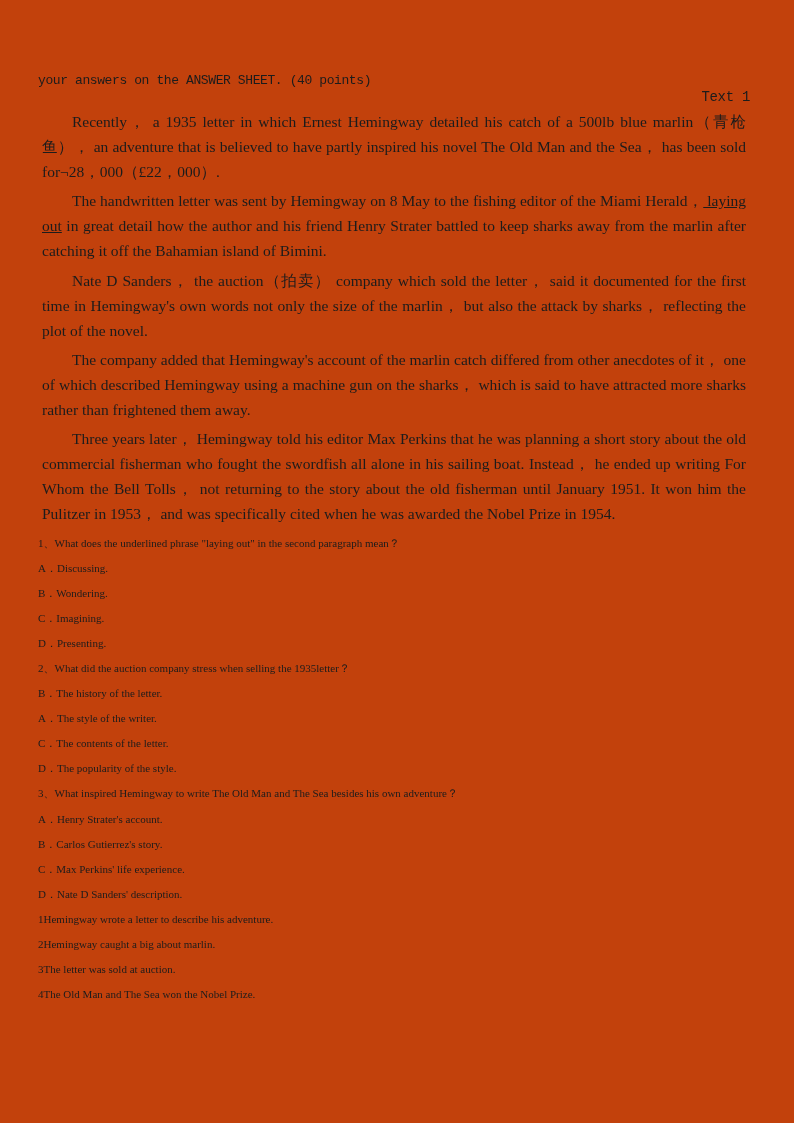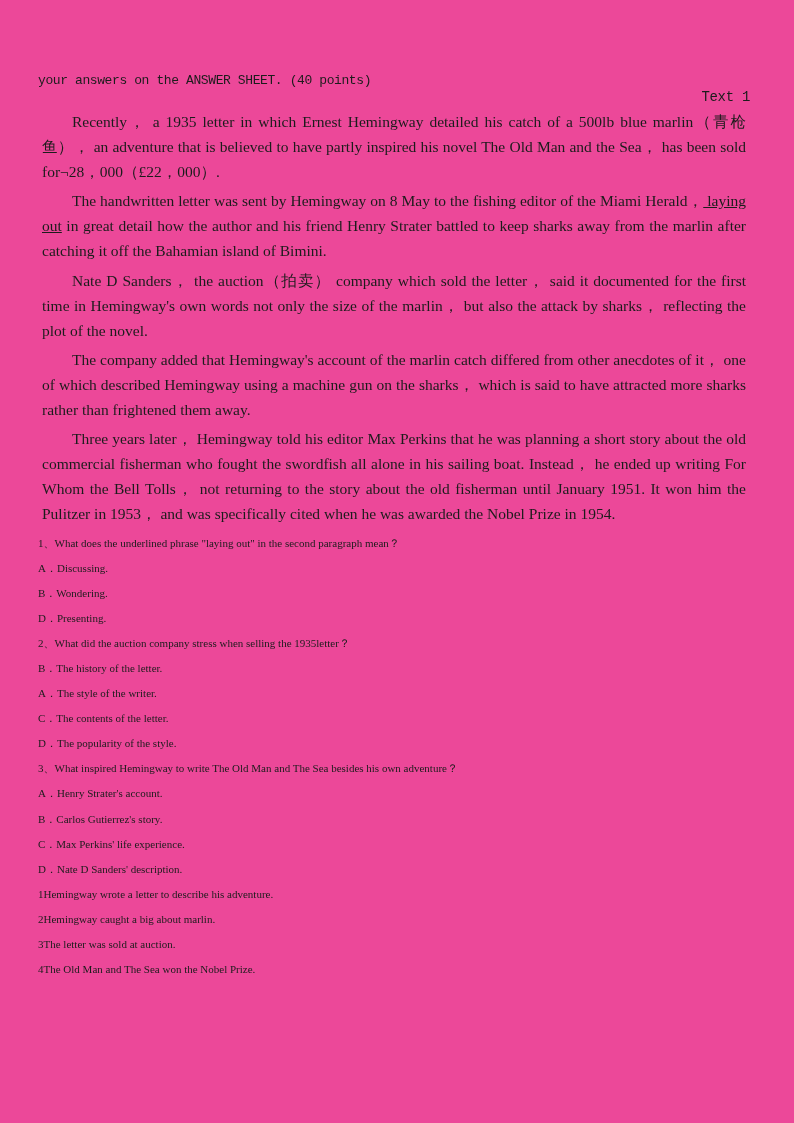--- a/index.html
+++ b/index.html
@@ -1,19 +1,19 @@
 <!DOCTYPE html>
 <html><head>
 <meta charset="utf-8">
 <style>
   html,body{margin:0;padding:0;background:#e8e8e8;}
   .page{
     position:relative;
     width:794px;height:1123px;
-    background:#ec4899;
+    background:#c2410c;
     color:#1c1c1c;
     margin:0 auto;
     overflow:hidden;
   }
   .content{
     position:absolute;
     left:38px;top:73px;
     width:712px;
   }
   .header-line{
@@ -63,20 +63,21 @@
       <p class="para"><span>The handwritten letter was sent by Hemingway on 8 May to the fishing editor of the Miami Herald，</span><span class="ul"> laying out</span><span> in great detail how the author and his friend Henry Strater battled to keep sharks away from the marlin after catching it off the Bahamian island of Bimini.</span></p>
       <p class="para">Nate D Sanders， the auction（拍卖） company which sold the letter， said it documented for the first time in Hemingway's own words not only the size of the marlin， but also the attack by sharks， reflecting the plot of the novel.</p>
       <p class="para">The company added that Hemingway's account of the marlin catch differed from other anecdotes of it， one of which described Hemingway using a machine gun on the sharks， which is said to have attracted more sharks rather than frightened them away.</p>
       <p class="para">Three years later， Hemingway told his editor Max Perkins that he was planning a short story about the old commercial fisherman who fought the swordfish all alone in his sailing boat. Instead， he ended up writing For Whom the Bell Tolls， not returning to the story about the old fisherman until January 1951. It won him the Pulitzer in 1953， and was specifically cited when he was awarded the Nobel Prize in 1954.</p>
     </div>
 
     <div>
       <p class="qline">1、What does the underlined phrase "laying out" in the second paragraph mean？</p>
       <p class="qline">A．Discussing.</p>
       <p class="qline">B．Wondering.</p>
+      <p class="qline">C．Imagining.</p>
       <p class="qline">D．Presenting.</p>
 
       <p class="qline">2、What did the auction company stress when selling the 1935letter？</p>
       <p class="qline">B．The history of the letter.</p>
       <p class="qline">A．The style of the writer.</p>
       <p class="qline">C．The contents of the letter.</p>
       <p class="qline">D．The popularity of the style.</p>
 
       <p class="qline">3、What inspired Hemingway to write The Old Man and The Sea besides his own adventure？</p>
       <p class="qline">A．Henry Strater's account.</p>

